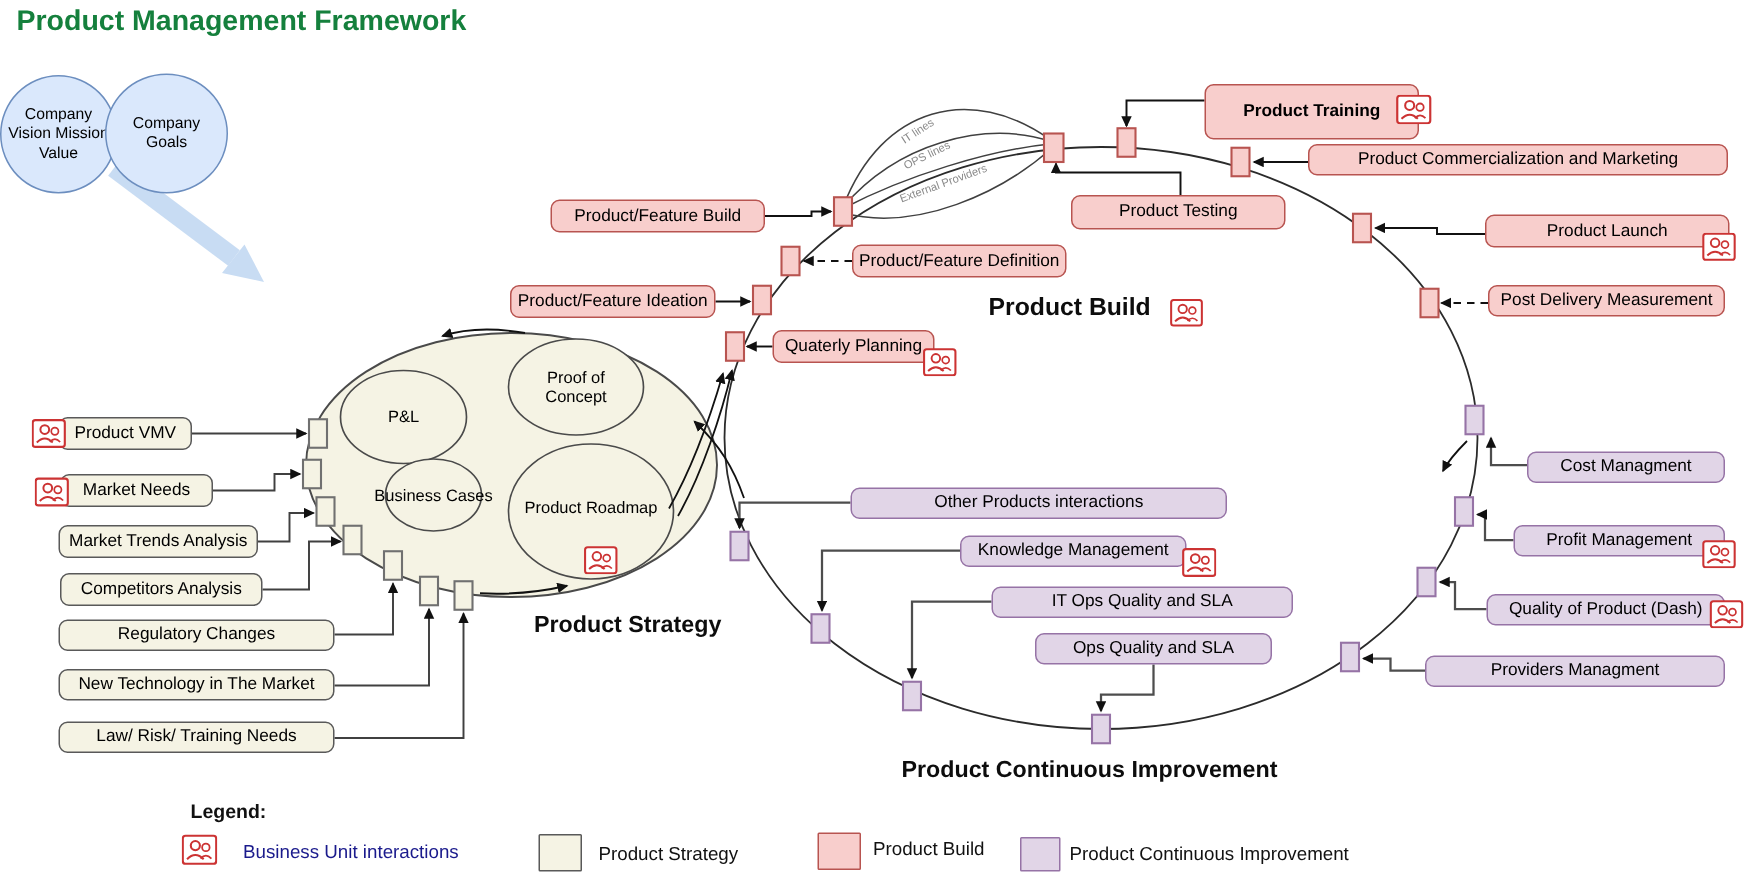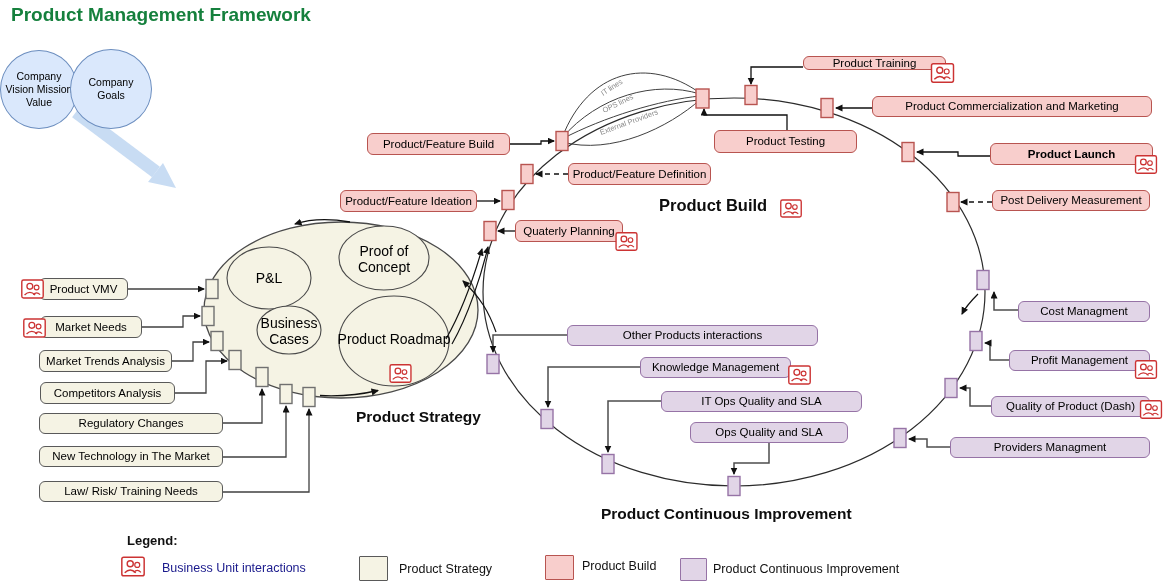--- a/index.html
+++ b/index.html
@@ -6,21 +6,21 @@
   #stage{position:relative;width:1165px;height:584px;background:#fff;overflow:hidden;
          font-family:"Liberation Sans",sans-serif;}
   #diagram-svg{position:absolute;left:0;top:0;z-index:1;}
   .abs{position:absolute;z-index:2;box-sizing:border-box;}
   .box{display:flex;align-items:center;justify-content:center;text-align:center;
        border-radius:6px;border:1.3px solid #000;font-size:11.5px;line-height:1.05;color:#000;}
   .pink{background:#F8CECC;border-color:#B85450;}
   .purple{background:#E1D5E7;border-color:#9673A6;text-align:center;}
   .beige{background:#F5F3E4;border-color:#595959;}
   .etext{display:flex;align-items:center;justify-content:center;text-align:center;
-         font-size:14px;line-height:1.15;color:#000;}
+         font-size:11px;line-height:1.15;color:#000;}
   .phase{font-weight:bold;color:#0d0d0d;white-space:nowrap;}
   .title{font-weight:bold;font-size:19px;color:#15803d;white-space:nowrap;}
   .circle{border-radius:50%;background:#DAE8FC;border:1.3px solid #6C8EBF;
           display:flex;align-items:center;justify-content:center;text-align:center;
           font-size:10.5px;line-height:1.25;color:#000;}
   .legend-title{font-weight:bold;font-size:13px;color:#111;}
   .legend-label{font-size:12.5px;color:#111;white-space:nowrap;}
   .legend-label.navy{color:#1A1A8C;}
   .swatch{border:1.2px solid;border-radius:1px;}
   .bu{display:block;}
@@ -172,23 +172,23 @@
   <div class="abs etext" style="left:229px;top:266px;width:80px;height:24px;">P&amp;L</div>
   <div class="abs etext" style="left:344px;top:244px;width:80px;height:30px;">Proof of Concept</div>
   <div class="abs etext" style="left:249px;top:317px;width:80px;height:28px;">Business Cases</div>
   <div class="abs etext" style="left:334px;top:331px;width:120px;height:16px;">Product Roadmap</div>
 
   <div class="abs box pink" style="left:367px;top:133px;width:143px;height:22px;">Product/Feature Build</div>
   <div class="abs box pink" style="left:568px;top:163px;width:143px;height:22px;">Product/Feature Definition</div>
   <div class="abs box pink" style="left:340px;top:190px;width:137px;height:22px;">Product/Feature Ideation</div>
   <div class="abs box pink" style="left:515px;top:220px;width:108px;height:22px;">Quaterly Planning</div>
   <div class="abs box pink" style="left:714px;top:130px;width:143px;height:23px;">Product Testing</div>
-  <div class="abs box pink" style="left:803px;top:56px;width:143px;height:14px;">Product Training</div>
+  <div class="abs box pink" style="left:803px;top:56px;width:143px;height:37px;font-weight:bold;">Product Training</div>
   <div class="abs box pink" style="left:872px;top:96px;width:280px;height:21px;">Product Commercialization and Marketing</div>
-  <div class="abs box pink" style="left:990px;top:143px;width:163px;height:22px;font-weight:bold;">Product Launch</div>
+  <div class="abs box pink" style="left:990px;top:143px;width:163px;height:22px;">Product Launch</div>
   <div class="abs box pink" style="left:992px;top:190px;width:158px;height:21px;">Post Delivery Measurement</div>
 
   <div class="abs box purple" style="left:567px;top:325px;width:251px;height:21px;">Other Products interactions</div>
   <div class="abs box purple" style="left:640px;top:357px;width:151px;height:21px;">Knowledge Management</div>
   <div class="abs box purple" style="left:661px;top:391px;width:201px;height:21px;">IT Ops Quality and SLA</div>
   <div class="abs box purple" style="left:690px;top:422px;width:158px;height:21px;">Ops Quality and SLA</div>
   <div class="abs box purple" style="left:1018px;top:301px;width:132px;height:21px;">Cost Managment</div>
   <div class="abs box purple" style="left:1009px;top:350px;width:141px;height:21px;">Profit Management</div>
   <div class="abs box purple" style="left:991px;top:396px;width:159px;height:21px;">Quality of Product (Dash)</div>
   <div class="abs box purple" style="left:950px;top:437px;width:200px;height:21px;">Providers Managment</div>

